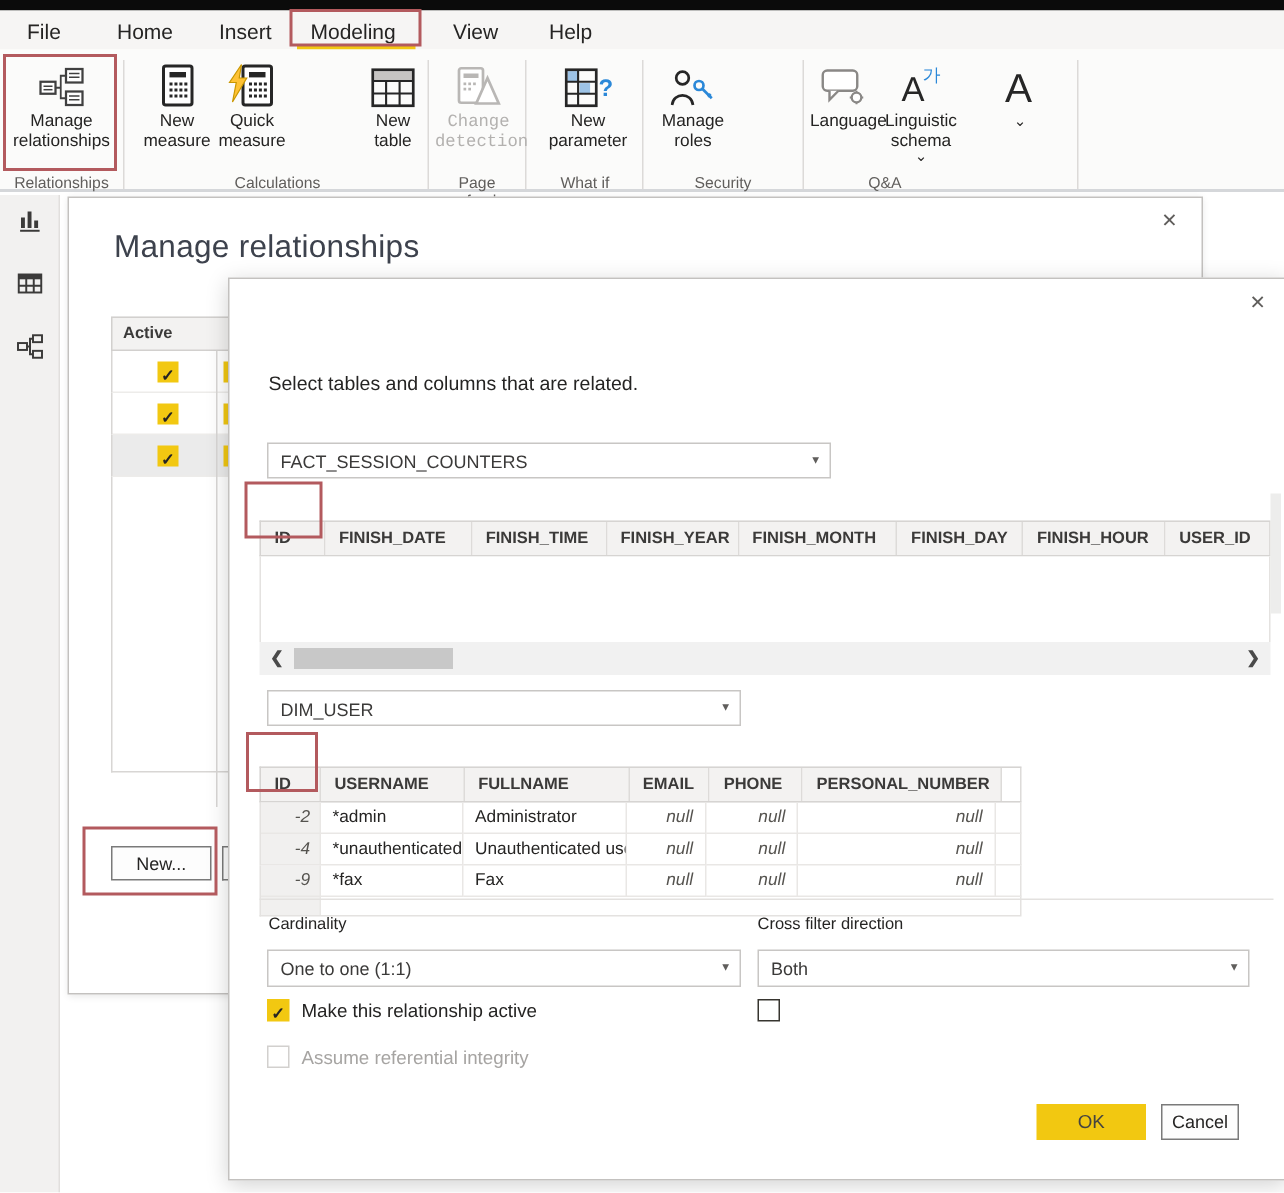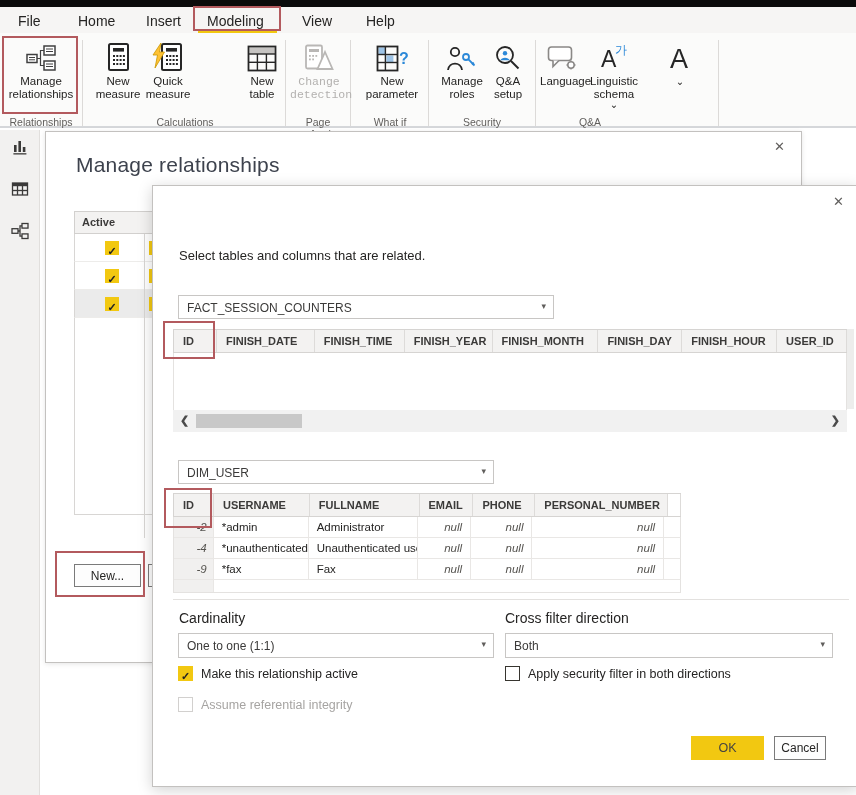--- a/index.html
+++ b/index.html
@@ -45,39 +45,39 @@
   .mr-sliver { position:absolute; left:74px; top:7px; width:12px; height:14px; background:#F2C811; }
   .btn { background:#fdfdfd; border:1px solid #7a7a7a; font-size:12px; color:#252423; text-align:center; cursor:pointer; font-family:"Liberation Sans", sans-serif; }
   .new-btn { position:absolute; left:28px; top:432px; width:67px; height:23px; }
   .autodetect-sliver { position:absolute; left:102px; top:432px; width:8px; height:23px; background:#fdfdfd; border:1px solid #7a7a7a; border-right:none; }
 
   
   .subtitle { position:absolute; left:26px; top:62px; font-size:13px; color:#252423; }
   .dropdown { position:absolute; height:24px; background:#fff; border:1px solid #c8c6c4; font-size:12px; color:#3b3a39; cursor:pointer; }
   .dropdown .val { position:absolute; left:8px; top:5px; }
   .dropdown .arr { position:absolute; right:7px; top:5px; font-size:9px; color:#605e5c; }
-  .ptable { position:absolute; }
+  .ptable { position:absolute;margin-top:18px; }
   .thead { display:flex; border-top:1px solid #d6d4d2; border-bottom:1px solid #d6d4d2; border-left:1px solid #d6d4d2; background:#f3f2f1; }
   .th { height:22px; font-size:11px; font-weight:bold; color:#3b3a39; line-height:22px; padding-left:9px; border-right:1px solid #dddbd9; background:#f3f2f1; overflow:hidden; white-space:nowrap; cursor:pointer; }
   .th.fill { background:#fff; padding:0; }
   .tbody-empty { height:57px; background:#fff; border-left:1px solid #e4e2e0; border-right:1px solid #e4e2e0; }
   .hscroll { position:relative; height:22px; background:#f1f1f1; }
   .hs-arrow { position:absolute; top:4px; font-size:11px; font-weight:bold; color:#4a4a4a; cursor:pointer; }
   .hs-thumb { position:absolute; left:23px; top:4px; width:106px; height:14px; background:#c8c8c8; cursor:pointer; }
   .vscroll { position:absolute; width:7px; background:#ededec; }
   .trow { display:flex; border-left:1px solid #e4e2e0; }
   .td { height:21px; font-size:11.5px; color:#252423; line-height:21px; padding:0 8px; border-right:1px solid #e9e7e5; border-bottom:1px solid #e9e7e5; overflow:hidden; white-space:nowrap; cursor:pointer; }
   .td.idc { background:#f1f0ef; font-style:italic; text-align:right; color:#55534f; padding-right:6px; }
   .td.nullc { font-style:italic; text-align:right; color:#55534f; }
   .td.fill { border-right:1px solid #e4e2e0; }
   .t2-empty { display:flex; border-left:1px solid #e4e2e0; border-bottom:1px solid #e4e2e0; height:13px; }
   .t2-empty .a { width:40px; background:#f1f0ef; border-right:1px solid #e9e7e5; }
   .t2-empty .b { flex:1; background:#fff; border-right:1px solid #e4e2e0; }
   .divider { position:absolute; left:20px; top:413px; width:676px; height:1px; background:#e3e1df; }
-  .fieldlabel { position:absolute; font-size:14px; color:#252423; }
+  .fieldlabel { position:absolute; font-size:11px; color:#252423; }
   .optrow { position:absolute; display:flex; align-items:center; gap:8px; }
   .optrow .cb { width:15px; height:15px; }
   .cb.off { background:#fff; border:1.5px solid #37352f; }
   .cb.dis { background:#fff; border:1px solid #d2d0ce; }
   .optlabel { font-size:12.5px; color:#252423; }
   .optlabel.dis { color:#a6a4a2; }
   .ok-btn { position:absolute; left:538px; top:550px; width:73px; height:24px; background:#F2C811; border:none; font-size:12.5px; color:#464440; cursor:pointer; font-family:"Liberation Sans", sans-serif; }
   .cancel-btn { position:absolute; left:621px; top:550px; width:52px; height:24px; }
 
   
@@ -233,31 +233,20 @@
             <circle cx="8" cy="7" r="4.2" fill="none" stroke="#262626" stroke-width="1.8"></circle>
             <path d="M1,25 C2,16.5 14,16.5 15,25" fill="none" stroke="#262626" stroke-width="1.8"></path>
             <circle cx="19" cy="12" r="3" fill="none" stroke="#2B88D8" stroke-width="1.8"></circle>
             <line x1="21.2" y1="14.2" x2="27.5" y2="20.5" stroke="#2B88D8" stroke-width="1.8"></line>
             <line x1="25" y1="19.5" x2="26.8" y2="17.7" stroke="#2B88D8" stroke-width="1.8"></line>
           </svg>
       </div>
       <div class="lbl">Manage roles</div>
     </div>
 
-    <div class="rbtn" style="left:490px;width:36px">
-      <div class="ic">
-        <svg width="28" height="27" viewBox="0 0 28 27">
-            <circle cx="11" cy="10" r="8" fill="none" stroke="#262626" stroke-width="1.8"></circle>
-            <line x1="17" y1="16" x2="24.5" y2="23.5" stroke="#262626" stroke-width="2"></line>
-            <circle cx="11" cy="8.3" r="2.2" fill="#2B88D8"></circle>
-            <path d="M6.5,15.2 C7,11.8 15,11.8 15.5,15.2 Z" fill="#2B88D8"></path>
-          </svg>
-      </div>
-      <div class="lbl">Q&amp;A setup</div>
-    </div>
 
     <div class="rbtn" style="left:540px;width:44px">
       <div class="ic">
         <svg width="30" height="27" viewBox="0 0 30 27">
             <rect x="1.5" y="2" width="23" height="13.5" rx="3" fill="#fff" stroke="#8a8886" stroke-width="1.6"></rect>
             <path d="M6,15.5 L6,21.5 L12,15.5" fill="#fff" stroke="#8a8886" stroke-width="1.6"></path>
             <circle cx="24" cy="20" r="3.2" fill="#fff" stroke="#8a8886" stroke-width="1.5"></circle>
             <g stroke="#8a8886" stroke-width="1.3">
               <line x1="24" y1="15.5" x2="24" y2="17"></line>
               <line x1="24" y1="23" x2="24" y2="24.5"></line>
@@ -445,21 +434,20 @@
       <span class="val">Both</span>
       <span class="arr">▾</span>
     </div>
 
     <div class="optrow" style="left:25px;top:480px">
       <span class="cb on"><i class="ck">✓</i></span>
       <span class="optlabel">Make this relationship active</span>
     </div>
     <div class="optrow" style="left:352px;top:480px">
       <span class="cb off"></span>
-      <span class="optlabel">Apply security filter in both directions</span>
     </div>
     <div class="optrow" style="left:25px;top:511px">
       <span class="cb dis"></span>
       <span class="optlabel dis">Assume referential integrity</span>
     </div>
 
     <button class="ok-btn">OK</button>
     <button class="btn cancel-btn">Cancel</button>
   </div>
 

